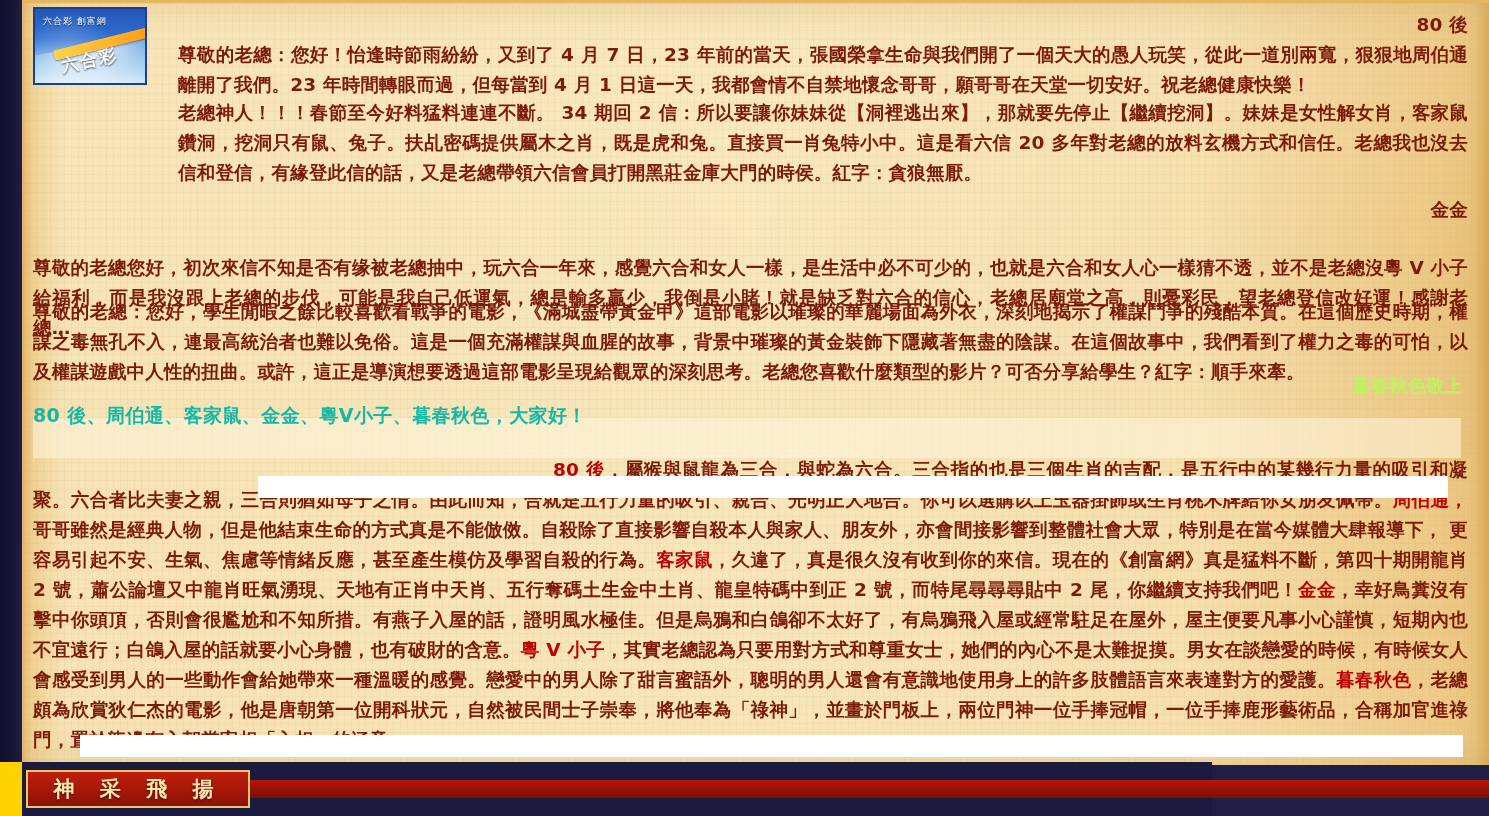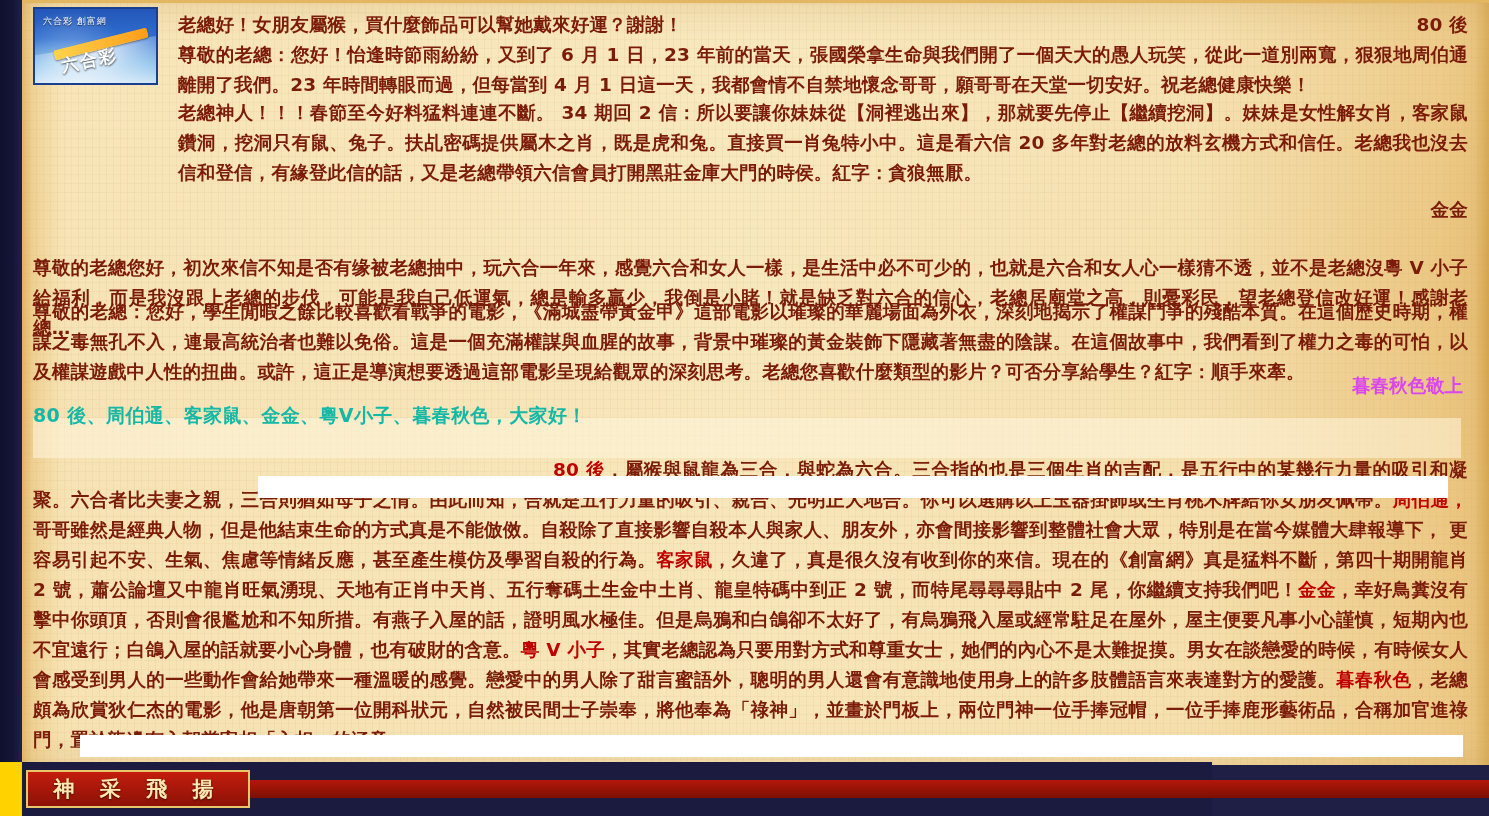--- a/index.html
+++ b/index.html
@@ -65,21 +65,21 @@
     top: 0;
     width: 1467px;
     height: 762px;
     padding: 0;
     box-sizing: border-box;
   }
   .logo {
     position: absolute;
     left: 11px;
     top: 7px;
-    width: 125px;
+    width: 114px;
     height: 78px;
     border: 2px solid #1b3f8f;
     background:
       radial-gradient(circle at 30% 75%, rgba(255,255,255,0.35), rgba(255,255,255,0) 55%),
       linear-gradient(180deg, #2357b8 0%, #2f6fd0 40%, #79b7e8 72%, #cfe6f7 100%);
     overflow: hidden;
     box-sizing: border-box;
   }
   .logo .swoosh {
     position: absolute;
@@ -137,21 +137,21 @@
   .r4 { position:absolute; left:11px; top:195px; width:1435px; }
   .r5 { position:absolute; left:11px; top:253px; width:1435px; }
   .r6 { position:absolute; left:11px; top:297px; width:1435px; }
   .signer {
     float: right;
     color: #7b1b09;
     font-weight: bold;
   }
   .sig-abs {
     position: absolute;
-    color: #d946ef;
+    color: #bef264;
     font-weight: bold;
     font-size: 18.5px;
   }
   .greet {
     position: absolute;
     left: 11px;
     top: 403px;
     width: 1430px;
     font-size: 19px;
     color: #14b8a6;
@@ -246,26 +246,25 @@
       <div class="swoosh"></div>
       <div class="ltext">六合彩 創富網</div>
       <div class="bar"></div>
       <div class="ltext2">六合彩</div>
     </div>
 
     <div class="msgs">
 
       <div class="row r1">
         <span class="signer">80 後</span>
-        <span>老總好！女朋友屬猴，買什麼飾品可以幫她戴來好運？謝謝！</span>
       </div>
 
       <div class="row r2">
         <span class="signer">周伯通</span>
-        <span>尊敬的老總：您好！怡逢時節雨紛紛，又到了 6 月 1 日，23 年前的當天，張國榮拿生命與我們開了一個天大的愚人玩笑，從此一道別兩寬，狠狠地離開了我們。23 年時間轉眼而過，但每當到 4 月 1 日這一天，我都會情不自禁地懷念哥哥，願哥哥在天堂一切安好。祝老總健康快樂！</span>
+        <span>尊敬的老總：您好！怡逢時節雨紛紛，又到了 4 月 7 日，23 年前的當天，張國榮拿生命與我們開了一個天大的愚人玩笑，從此一道別兩寬，狠狠地離開了我們。23 年時間轉眼而過，但每當到 4 月 1 日這一天，我都會情不自禁地懷念哥哥，願哥哥在天堂一切安好。祝老總健康快樂！</span>
       </div>
 
       <div class="row r3">
         <span class="signer">客家鼠</span>
         <span>老總神人！！！春節至今好料猛料連連不斷。 34 期回 2 信：所以要讓你妹妹從【洞裡逃出來】，那就要先停止【繼續挖洞】。妹妹是女性解女肖，鑽洞，挖洞只有鼠、兔子。扶乩密碼提供屬木之肖，既是虎和兔。直接買一肖兔特小中。這是看六信 20 多年對老總的放料玄機方式和信任。老總我也沒去信和登信，有緣登此信的話，又是老總帶領六信會員打開黑莊金庫大門的時侯。紅字：貪狼無厭。</span>
       </div>
 
       <div class="row r4">
         <span class="signer">金金</span>
       </div>

